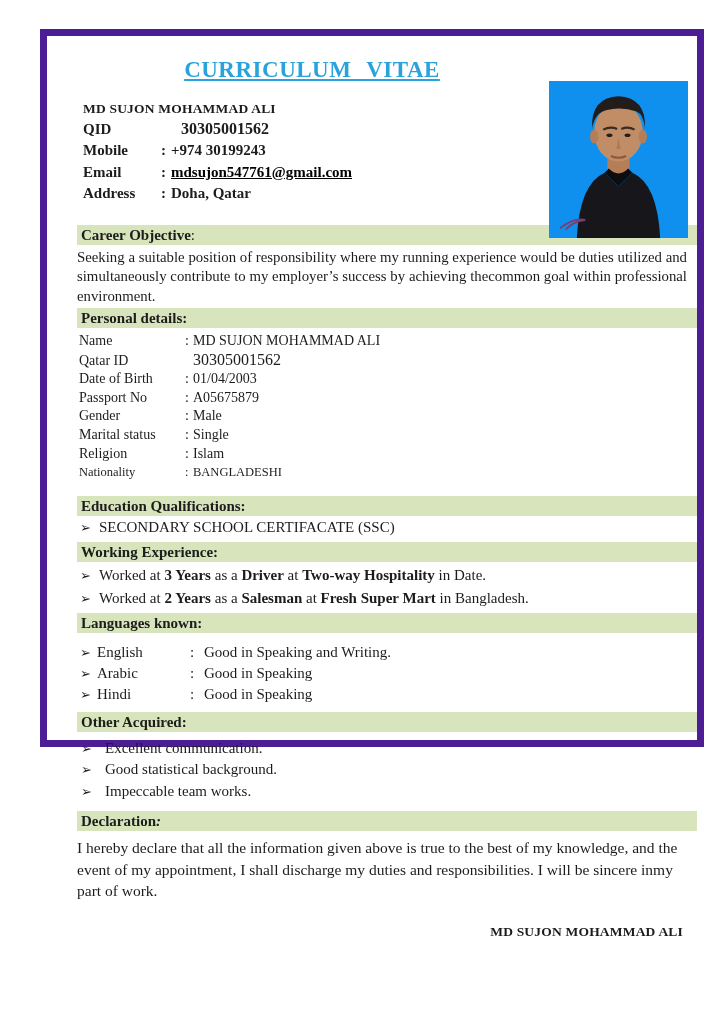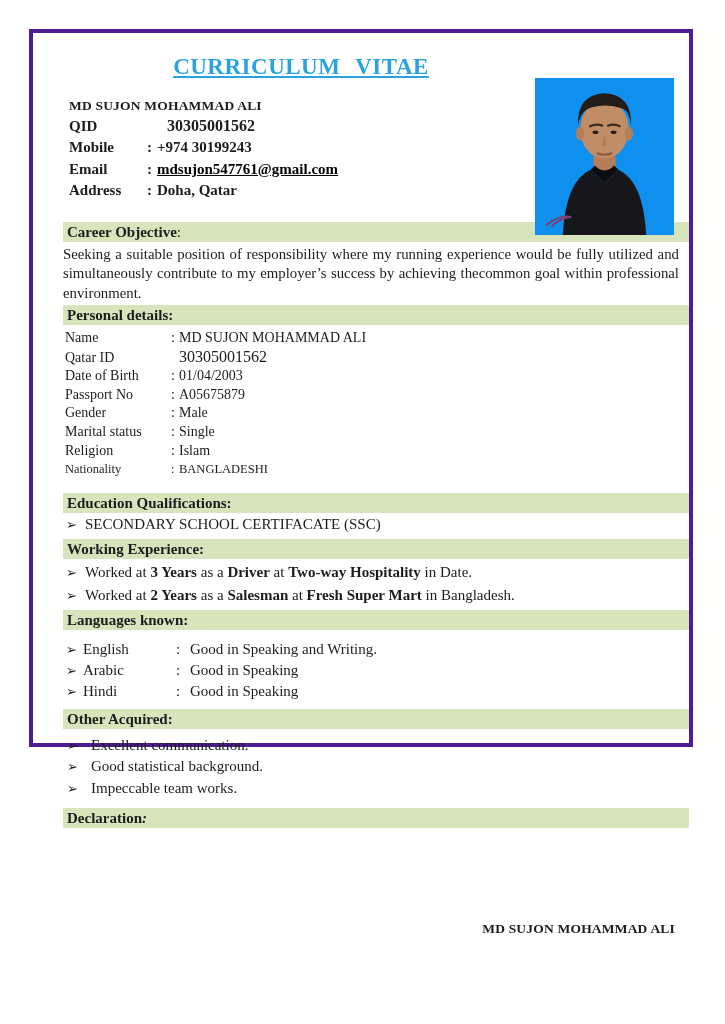--- a/index.html
+++ b/index.html
@@ -5,23 +5,23 @@
   * { margin: 0; padding: 0; box-sizing: border-box; }
   html, body { width: 725px; height: 1024px; background: #ffffff; }
   body {
     font-family: "Liberation Serif", "DejaVu Serif", serif;
     color: #1c1c1c;
     position: relative;
     overflow: hidden;
   }
   .frame {
     position: absolute;
-    left: 29px; top: 29px;
+    left: 40px; top: 29px;
     width: 664px; height: 718px;
-    border: 4px solid #4c1d95;
+    border: 7px solid #4c1d95;
     background: #ffffff;
   }
   .content {
     position: relative;
     width: 100%; height: 100%;
     padding-left: 30px;
   }
   
   .title {
     margin-top: 21px;
@@ -167,21 +167,21 @@
         <span class="clabel">Email</span><span class="csep">:</span><a href="#" class="cval email-link">mdsujon547761@gmail.com</a>
       </div>
       <div class="crow">
         <span class="clabel">Address</span><span class="csep">:</span><span class="cval">Doha, Qatar</span>
       </div>
     </div>
 
     <div class="bar bar-career">
       <span>Career Objective</span><span class="bar-sep">:</span>
     </div>
-    <p class="objective">Seeking a suitable position of responsibility where my running experience would be fully utilized and simultaneously contribute to my employer’s success by achieving thecommon goal within professional environment.</p>
+    <p class="objective">Seeking a suitable position of responsibility where my running experience would be duties utilized and simultaneously contribute to my employer’s success by achieving thecommon goal within professional environment.</p>
 
     <div class="bar bar-personal">
       <span>Personal details:</span>
     </div>
     <div class="pd">
       <div class="pd-row">
         <span class="pd-label">Name</span><span class="pd-sep">:</span><span class="pd-value">MD SUJON MOHAMMAD ALI</span>
       </div>
       <div class="pd-row pd-row-qid">
         <span class="pd-label">Qatar ID</span><span class="pd-sep"></span><span class="pd-value">30305001562</span>
@@ -253,17 +253,18 @@
         <span class="bullet">➢</span><span>Good statistical background.</span>
       </div>
       <div class="other-row">
         <span class="bullet">➢</span><span>Impeccable team works.</span>
       </div>
     </div>
 
     <div class="bar bar-declaration">
       <span>Declaration</span><span class="bar-sep-italic">:</span>
     </div>
+    <p class="declaration-body">I hereby declare that all the information given above is true to the best of my knowledge, and the event of my appointment, I shall discharge my duties and responsibilities. I will be sincere inmy part of work.</p>
 
     <div class="footer-name">MD SUJON MOHAMMAD ALI</div>
 
   </div>
 </div>
 
 </body></html>

